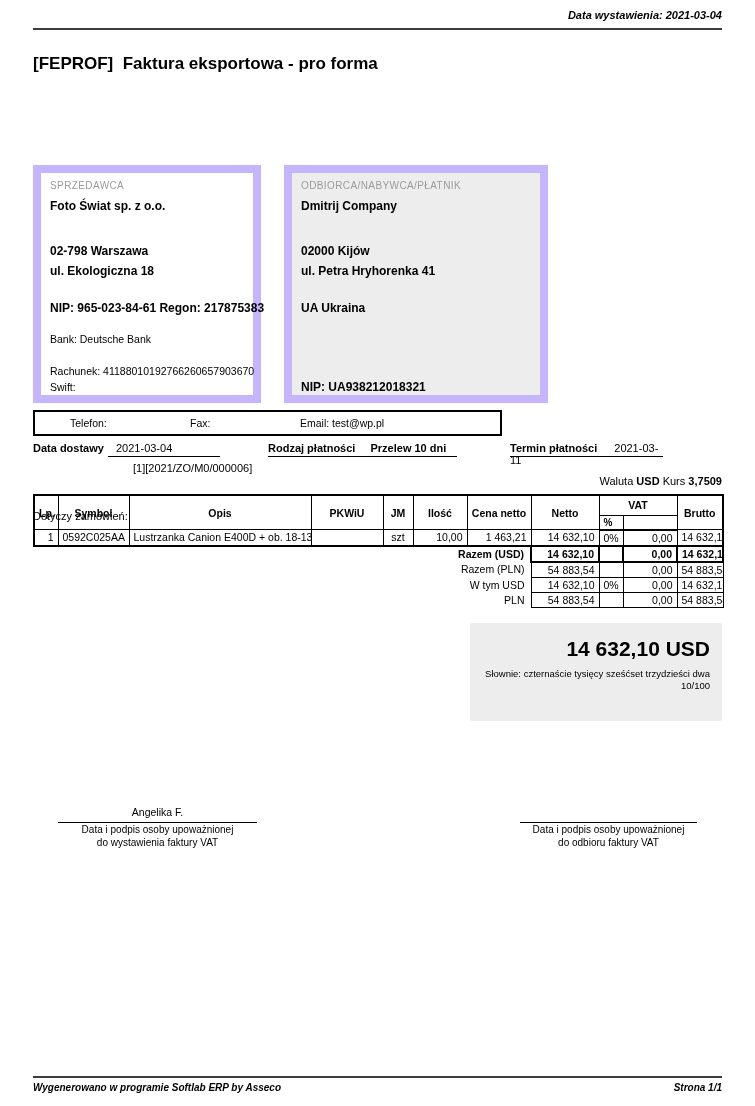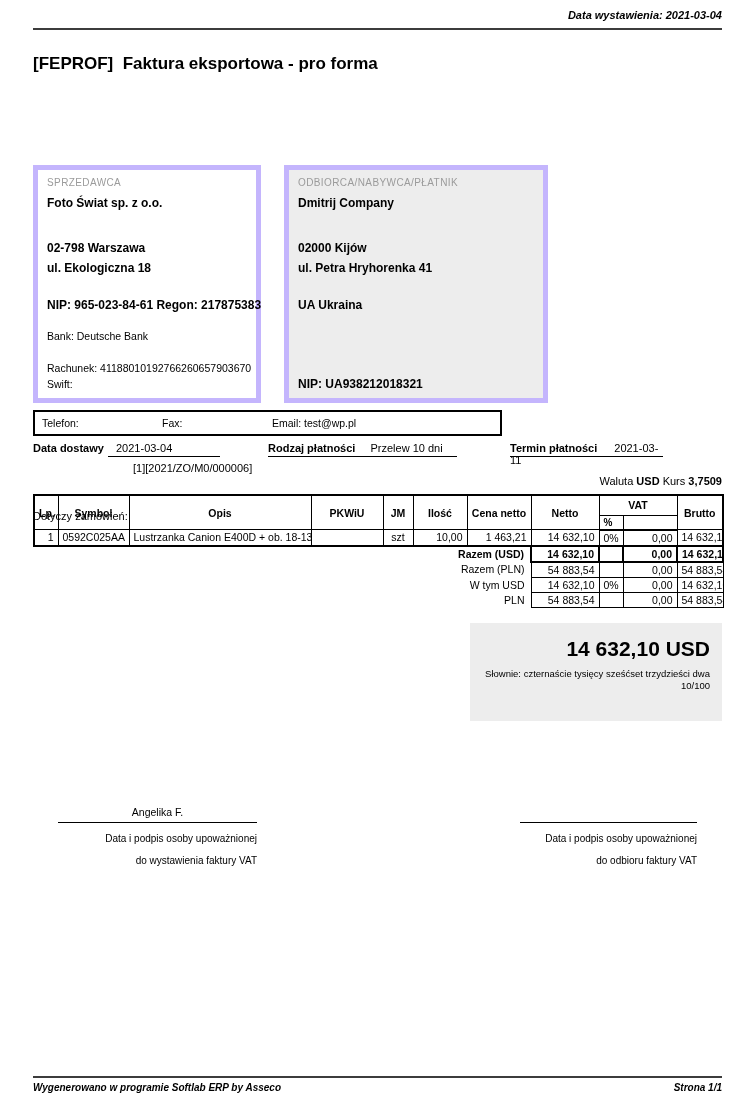--- a/index.html
+++ b/index.html
@@ -7,40 +7,40 @@
   body { font-family: "Liberation Sans", sans-serif; color: #000; }
   .page { position: relative; width: 755px; height: 1106px; background: #fff; overflow: hidden; }
 
   .abs { position: absolute; }
 
   .issue-date { top: 9px; right: 33px; font-size: 11px; font-weight: bold; font-style: italic; text-align: right; }
   .top-rule { top: 28px; left: 33px; width: 689px; height: 2px; background: #3c3c3c; }
   .doc-title { top: 54px; left: 33px; font-size: 17px; font-weight: bold; white-space: pre; }
 
   
-  .party-box { top: 165px; height: 238px; border: 5px solid #c4b5fd; text-decoration: underline; }
+  .party-box { top: 165px; height: 238px; border: 8px solid #c4b5fd; text-decoration: underline; }
   .seller-box { left: 33px; width: 228px; background: #fff; }
   .buyer-box  { left: 284px; width: 264px; background: #ededed; }
   .party-box .line { position: absolute; left: 9px; right: 6px; white-space: nowrap; }
   .box-label { font-size: 10px; color: #9b9b9b; letter-spacing: 0.4px; }
   .b12 { font-size: 12px; font-weight: bold; }
   .r10 { font-size: 10.5px; }
 
   
   .contact-box { top: 410px; left: 33px; width: 469px; height: 26px; border: 2px solid #000; font-size: 10.5px; }
-  .contact-box span { position: absolute; top: 5px; }
+  .contact-box span { position: absolute; top: 5px; margin-left: 28px; }
 
   
   .details { font-size: 11px; }
   .lbl { font-weight: bold; }
   .u-line { border-bottom: 1.5px solid #000; }
   .delivery-label { top: 442px; left: 33px; }
   .delivery-value { top: 442px; left: 108px; width: 112px; padding-left: 8px; height: 15px; }
   .payment-group  { top: 442px; left: 268px; width: 189px; height: 15px; }
-  .payment-group .val { margin-left: 12px; }
+  .payment-group .val { margin-left: 12px; font-weight: bold; }
   .due-group      { top: 442px; left: 510px; width: 153px; height: 15px; }
   .due-group .val { margin-left: 14px; }
   .orders-label { top: 462px; left: 33px; margin-top: 48px; }
   .orders-value { top: 462px; left: 133px; }
   .currency-row { top: 475px; right: 33px; font-size: 11px; }
 
   
   .inv-table-wrap { top: 494px; left: 33px; }
   table.inv { border-collapse: collapse; width: 689px; font-size: 10.5px; table-layout: fixed; }
   table.inv th, table.inv td { border: 1px solid #000; padding: 1px 4px; overflow: hidden; white-space: nowrap; }
@@ -61,21 +61,21 @@
 
   
   .pay-box { top: 623px; left: 470px; width: 252px; height: 98px; background: #ededed; text-align: right; padding: 12px 12px 0 0; }
   .pay-title { font-size: 17px; }
   .pay-amount { font-size: 21px; font-weight: bold; margin-top: 2px; }
   .pay-words { font-size: 9.5px; margin-top: 7px; line-height: 12px; margin-left: 15px; }
 
   
   .sig { text-align: center; font-size: 10px; }
   .sig .sig-name { height: 17px; border-bottom: 1.5px solid #000; font-size: 10.5px; }
-  .sig .cap { margin-top: 10px; line-height: 12px; text-align: right; }
+  .sig .cap { margin-top: 1px; line-height: 12px; }
   .sig-left { top: 806px; left: 58px; width: 199px; }
   .sig-right { top: 806px; left: 520px; width: 177px; }
 
   
   .footer-rule { top: 1076px; left: 33px; width: 689px; height: 2px; background: #3c3c3c; }
   .footer-left { top: 1082px; left: 33px; font-size: 10px; font-weight: bold; font-style: italic; }
   .footer-right { top: 1082px; right: 33px; font-size: 10px; font-weight: bold; font-style: italic; }
 </style>
 </head>
 <body>

